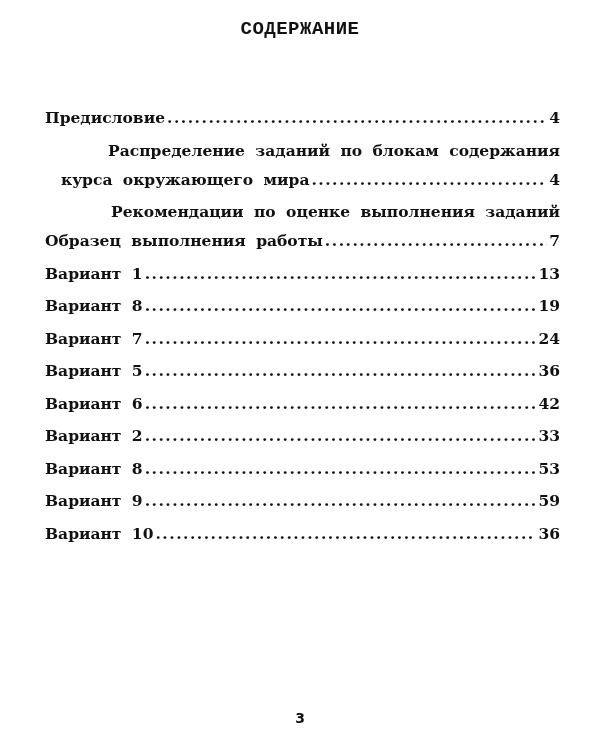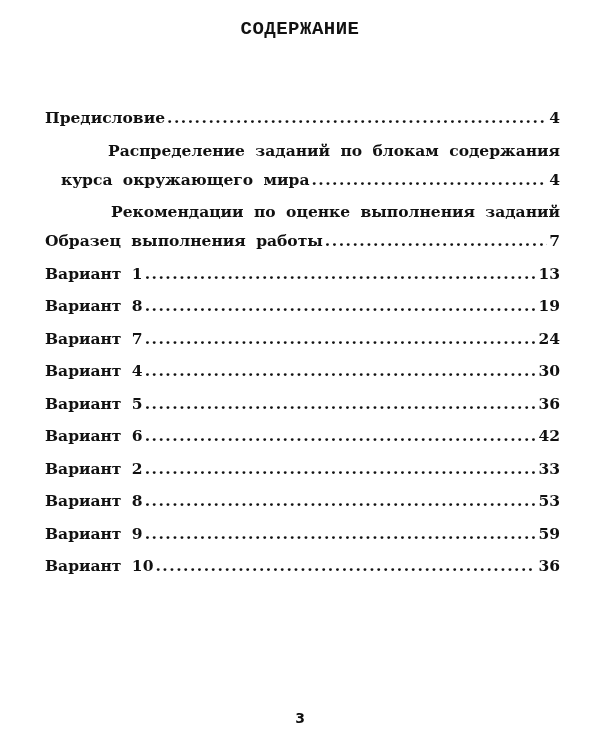--- a/index.html
+++ b/index.html
@@ -73,25 +73,20 @@
     <span class="label">Вариант 8</span>
     <span class="dots"></span>
     <span class="page">19</span>
   </div>
   <div class="row">
     <span class="label">Вариант 7</span>
     <span class="dots"></span>
     <span class="page">24</span>
   </div>
   <div class="row">
-    <span class="label">Вариант 4</span>
-    <span class="dots"></span>
-    <span class="page">30</span>
-  </div>
-  <div class="row">
     <span class="label">Вариант 5</span>
     <span class="dots"></span>
     <span class="page">36</span>
   </div>
   <div class="row">
     <span class="label">Вариант 6</span>
     <span class="dots"></span>
     <span class="page">42</span>
   </div>
   <div class="row">

